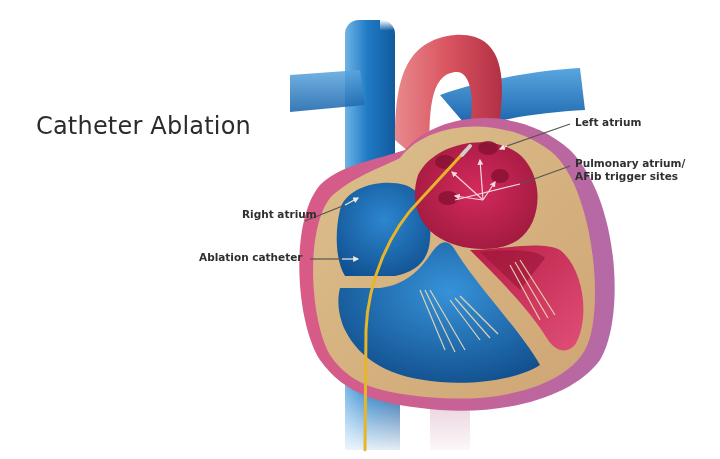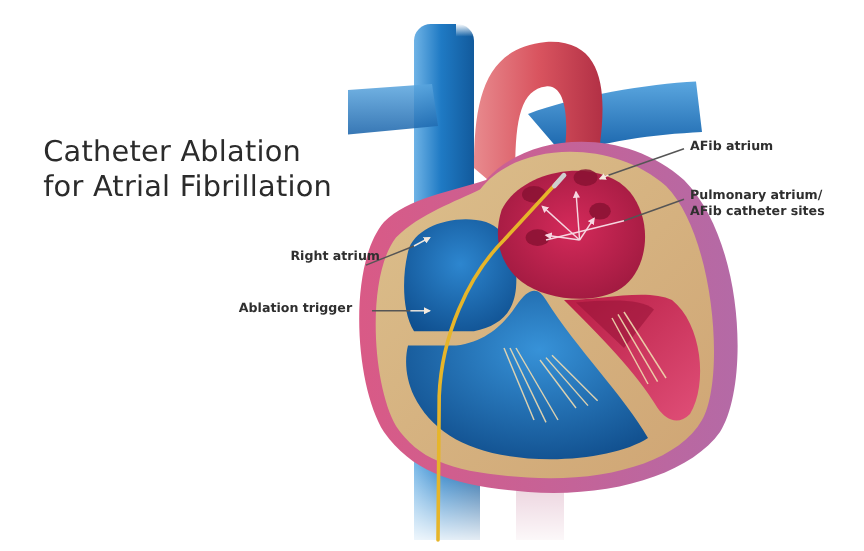--- a/index.html
+++ b/index.html
@@ -153,31 +153,30 @@
     <path d="M520 184 L455 200" stroke="#f6d6e0"></path>
     <path d="M305 221 L345 205" stroke="#555555"></path>
     <path d="M345 205 L358 198" stroke="#f4eadf" marker-end="url(#arrowW)"></path>
     <path d="M310 259 L342 259" stroke="#555555"></path>
     <path d="M342 259 L358 259" stroke="#f4eadf" marker-end="url(#arrowW)"></path>
   </g>
 </svg>
 
 <div class="title">
   <span>Catheter Ablation</span>
-  <span>for Atrial Fibrillation</span>
 </div>
 
 <div class="label" id="lbl-left-atrium">
-  <span>AFib atrium</span>
+  <span>Left atrium</span>
 </div>
 
 <div class="label" id="lbl-pulmonary">
   <span>Pulmonary atrium/</span>
-  <span>AFib catheter sites</span>
+  <span>AFib trigger sites</span>
 </div>
 
 <div class="label" id="lbl-right-atrium">
   <span>Right atrium</span>
 </div>
 
 <div class="label" id="lbl-ablation">
-  <span>Ablation trigger</span>
+  <span>Ablation catheter</span>
 </div>
 
 </body></html>

